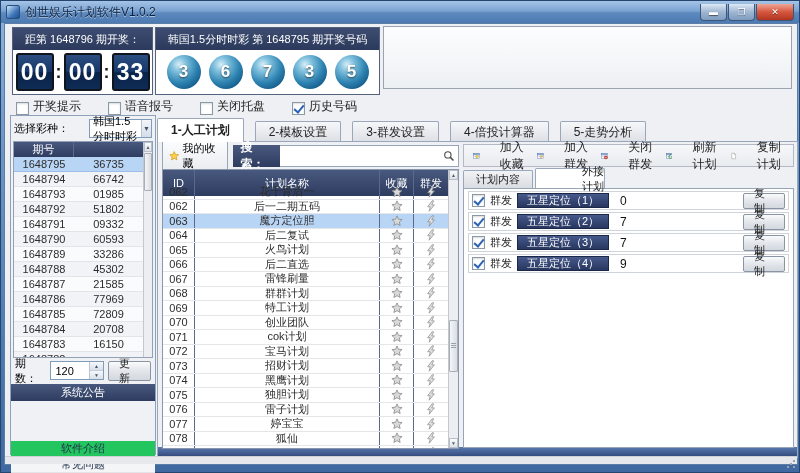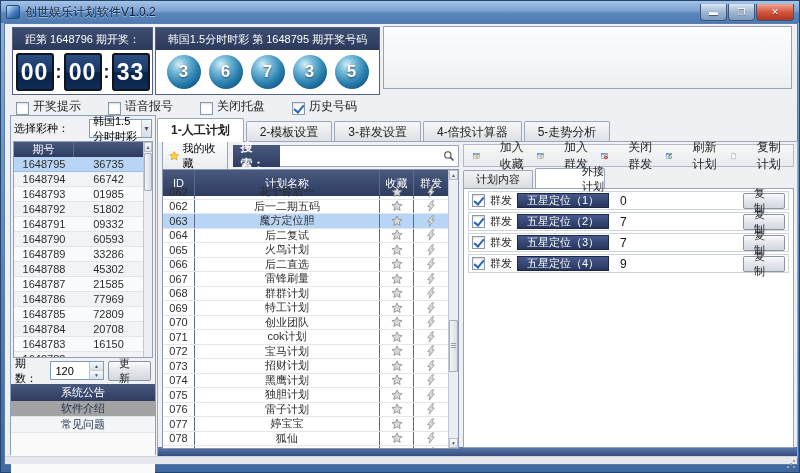--- a/index.html
+++ b/index.html
@@ -87,27 +87,27 @@
   .spin-btns div { flex:1; font-size:5px; color:#45536a; display:flex; align-items:center; justify-content:center;
     background:linear-gradient(#f6f8fa,#d8e0ea); border-left:1px solid #b6c4d4; }
   .spin-btns div:first-child { border-bottom:1px solid #c2cedd; }
   .btn { height:20px; border:1px solid #8a94a2; border-radius:2px; font-size:11px; color:#1d1d1d;
     background:linear-gradient(#fafbfc,#e4e7ec 45%,#d3d8df); display:flex; align-items:center;
     justify-content:center; padding:0 10px; }
   .nav-header { height:17px; background:linear-gradient(#49587e,#2d3c5f); color:#fff; font-size:11px;
     display:flex; align-items:center; justify-content:center; margin-top:1px; }
   .nav-item { height:16px; font-size:11px; color:#23344e; display:flex; align-items:center;
     justify-content:center; background:#f4f5f7; border-bottom:1px solid #e2e4e8; }
-  .nav-item.selected { background:#a3a3a3; }
+  .nav-item.selected { background:#22c55e;margin-top:40px; }
   .nav-fill { background:#fbfbfc; height:44px; }
   
   .tabstrip { position:absolute; left:152px; top:94px; height:24px; display:flex; align-items:flex-end; }
   .tab { height:21px; padding:0 13px; font-size:12px; color:#222; display:flex; align-items:center;
     border:1px solid #9aa6ba; border-bottom:none; background:linear-gradient(#f6f7f9,#dcdfe4);
-    margin-right:2px; border-radius:2px 2px 0 0; }
+    margin-right:11px; border-radius:2px 2px 0 0; }
   .tab.active { height:24px; background:#fff; font-weight:bold; position:relative; z-index:3; }
   .tabpage { position:absolute; left:152px; top:117px; width:641px; height:317px;
     border:1px solid #9aa6ba; background:#eef0f3; }
   .tab-bottom { position:absolute; left:0; right:0; bottom:0; height:10px;
     background:linear-gradient(#5b7bb0,#31487a); }
   
   .mid-toolbar { position:absolute; left:157px; top:121px; width:297px; height:22px; display:flex; align-items:center; }
   .fav-btn { height:21px; display:flex; align-items:center; gap:3px; padding:16px 6px; font-size:11px;
     border:1px solid #98a4b8; background:linear-gradient(#fcfdfe,#e8ebef); }
   .search-label { height:22px; margin-left:5px; padding:0 8px; font-size:12px; font-weight:bold; color:#fff;

